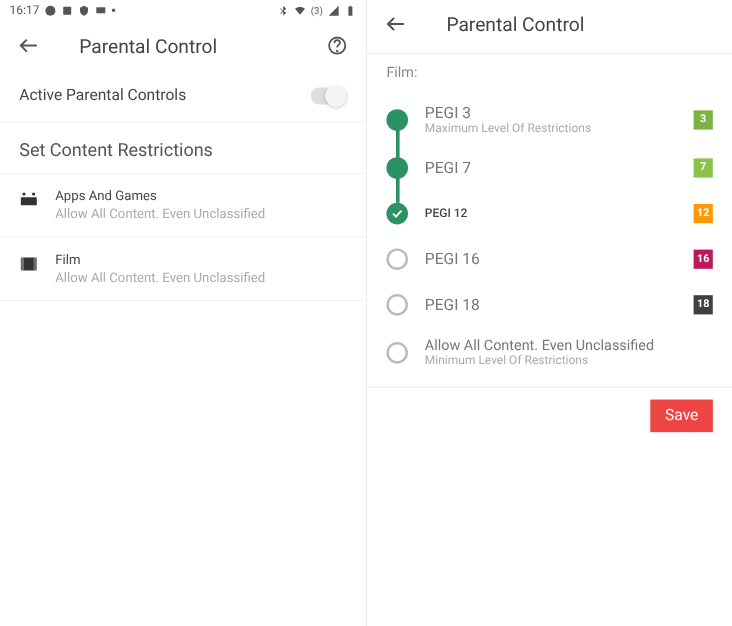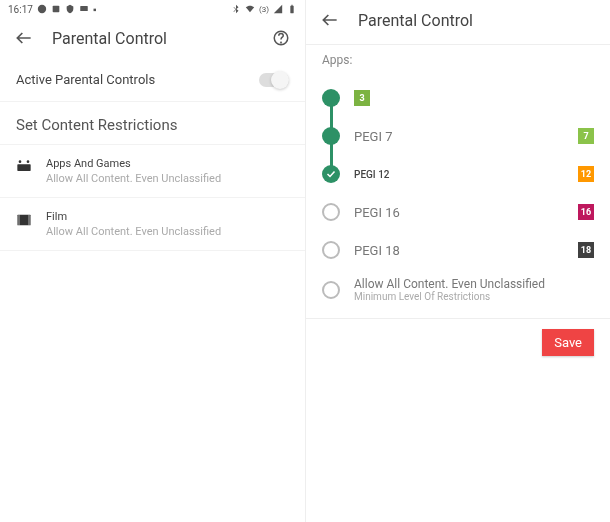--- a/index.html
+++ b/index.html
@@ -7,21 +7,21 @@
     
     .screen { background: #fff; position: relative; }
     .screen-left { width: 305px; }
     .screen-right { width: 305px; border-left: 1px solid #eee; }
     
     .status-bar { height: 18px; display: flex; justify-content: space-between; align-items: center; padding: 0 8px; font-size: 10px; color: #555; }
     .status-left { display: flex; gap: 4px; align-items: center; }
     .status-right { display: flex; gap: 4px; align-items: center; }
     .status-icon { width: 10px; height: 10px; display: inline-flex; align-items: center; justify-content: center; }
     
-    .header { display: flex; align-items: center; padding: 10px 14px; gap: 18px; }
+    .header { display: flex; align-items: center; padding: 10px 14px; gap: 32px; }
     .back-btn { width: 20px; height: 20px; display: flex; align-items: center; justify-content: center; cursor: pointer; }
     .header-title { font-size: 16px; color: #444; flex: 1; }
     .help-btn { width: 20px; height: 20px; display: flex; align-items: center; justify-content: center; cursor: pointer; }
     
     .toggle-row { display: flex; justify-content: space-between; align-items: center; padding: 14px 16px; border-bottom: 1px solid #f2f2f2; }
     .toggle-label { font-size: 13px; color: #444; }
     .toggle { width: 30px; height: 14px; background: #ddd; border-radius: 7px; position: relative; cursor: pointer; }
     .toggle::after { content: ''; position: absolute; right: 0; top: -2px; width: 18px; height: 18px; background: #f5f5f5; border-radius: 50%; box-shadow: 0 1px 3px rgba(0,0,0,0.2); }
     
     .section { padding: 14px 16px 8px; border-bottom: 1px solid #f2f2f2; }
@@ -177,27 +177,31 @@
   <div class="header">
     <div class="back-btn">
       <svg viewBox="0 0 24 24" width="20" height="20" fill="none" stroke="#555" stroke-width="2">
           <path d="M20 12 H4 M10 6 L4 12 L10 18"></path>
         </svg>
     </div>
     <div class="header-title">Parental Control</div>
   </div>
   <div class="divider"></div>
 
-  <div class="allow-label">Apps:</div>
+  <div class="allow-label">Film:</div>
 
   <div class="rating-list">
     <div class="rating-line"></div>
 
     <div class="rating-row">
       <div class="rating-radio radio-filled"></div>
+      <div class="rating-text">
+        <div class="rating-label">PEGI 3</div>
+        <div class="rating-sub">Maximum Level Of Restrictions</div>
+      </div>
       <div class="rating-badge badge-3">3</div>
     </div>
 
     <div class="rating-row">
       <div class="rating-radio radio-filled"></div>
       <div class="rating-text">
         <div class="rating-label">PEGI 7</div>
       </div>
       <div class="rating-badge badge-7">7</div>
     </div>

